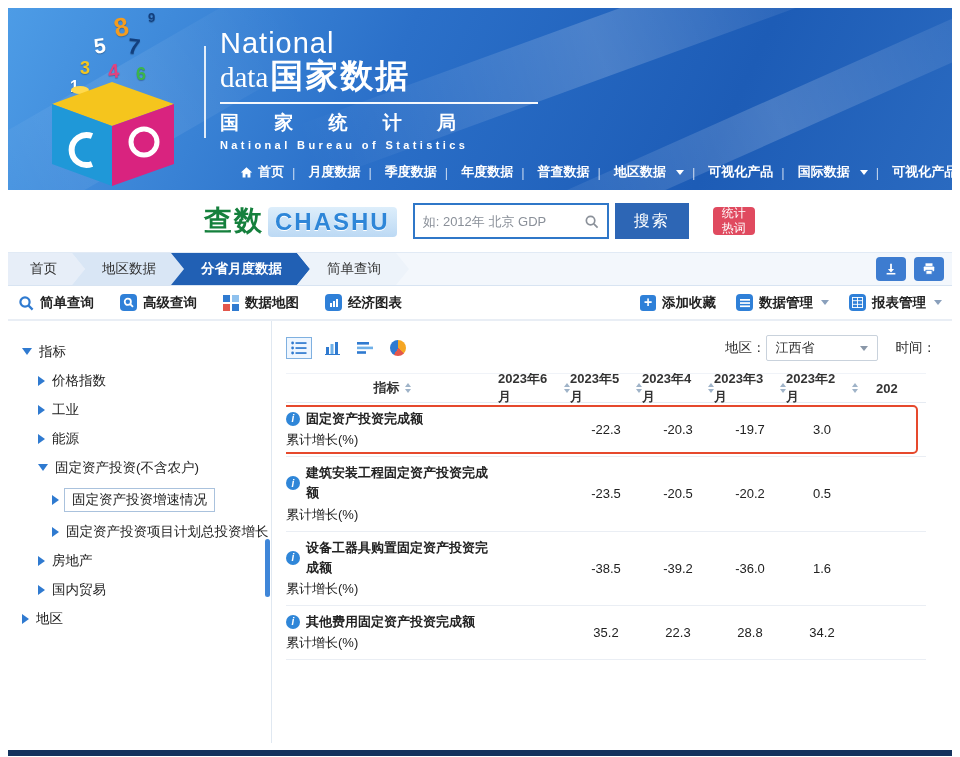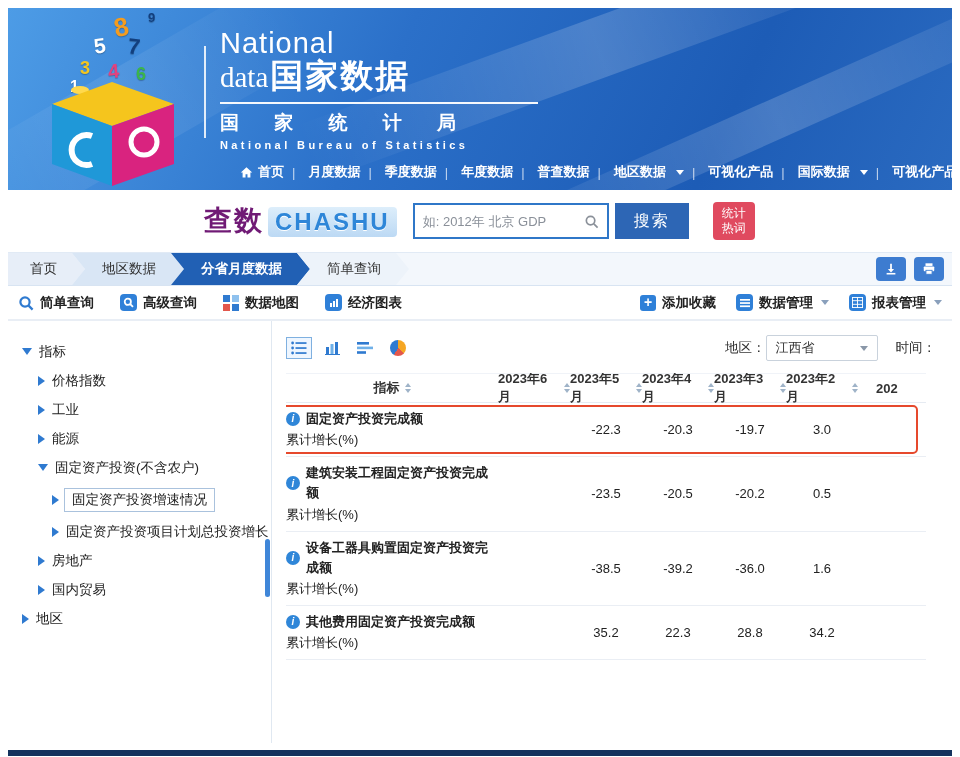--- a/index.html
+++ b/index.html
@@ -37,27 +37,27 @@
   .org-en { font-size:11px; font-weight:bold; letter-spacing:3.4px; margin-top:3px; }
 
   .header-nav { position:absolute; left:232px; right:6px; bottom:9px; display:flex; align-items:center; color:#fff; font-size:13px; font-weight:bold; white-space:nowrap; }
   .nav-item { display:inline-flex; align-items:center; gap:5px; cursor:pointer; }
   .nav-item + .nav-item::before { content:"|"; margin:0 8px; font-weight:normal; opacity:.7; }
   .has-caret::after { content:""; display:inline-block; margin-left:5px; border-left:4px solid transparent; border-right:4px solid transparent; border-top:5px solid #fff; }
 
   
   .search-row { height:62px; display:flex; align-items:center; padding-left:196px; background:#fff; }
   .chashu-logo { display:flex; align-items:baseline; gap:4px; cursor:pointer; }
-  .chashu-cn { font-size:28px; font-weight:900; color:#701a75; letter-spacing:2px; }
+  .chashu-cn { font-size:28px; font-weight:900; color:#15803d; letter-spacing:2px; }
   .chashu-en { font-size:24px; font-weight:700; color:#2e86d8; letter-spacing:2px; padding:1px 7px; border-radius:4px; background:linear-gradient(180deg,#ddeefb,#bcd9f4); text-shadow:0 1px 0 #fff; }
   .search-box { margin-left:16px; width:196px; height:36px; border:2px solid #2f77c8; display:flex; align-items:center; padding:0 8px; background:#fff; }
   .search-box input { flex:1; border:none; outline:none; font-size:13px; color:#8b5cf6; min-width:0; background:transparent; }
   .search-box input::placeholder { color:#8a9099; }
   .search-btn { width:74px; height:36px; margin-left:6px; background:#2d66b5; color:#fff; border:none; font-size:16px; letter-spacing:2px; cursor:pointer; }
-  .hot-badge { margin-left:24px; width:42px; height:38px; background:#e04a5f; border-radius:4px; color:#fff; font-size:12px; line-height:1.25; display:flex; flex-direction:column; align-items:center; justify-content:center; }
+  .hot-badge { margin-left:24px; width:42px; height:28px; background:#e04a5f; border-radius:4px; color:#fff; font-size:12px; line-height:1.25; display:flex; flex-direction:column; align-items:center; justify-content:center; }
   .hot-words { margin-left:12px; font-size:13px; font-weight:bold; color:#333; line-height:1.65; word-spacing:8px; }
 
   
   .crumb-row { height:34px; background:#f3f7fc; border-top:1px solid #e1eaf5; border-bottom:1px solid #d8e4f2; display:flex; align-items:stretch; position:relative; }
   .tab { height:100%; line-height:32px; font-size:13.5px; color:#333; padding:0 28px 0 22px; margin-right:-13px; cursor:pointer;
          clip-path:polygon(0 0, calc(100% - 13px) 0, 100% 50%, calc(100% - 13px) 100%, 0 100%); }
   .tab + .tab { padding-left:30px; clip-path:polygon(0 0, calc(100% - 13px) 0, 100% 50%, calc(100% - 13px) 100%, 0 100%, 13px 50%); }
   .tab.t1 { background:#e7eef8; }
   .tab.t2 { background:#d9e6f5; }
   .tab.t3 { background:#2160b4; color:#fff; font-weight:bold; }

